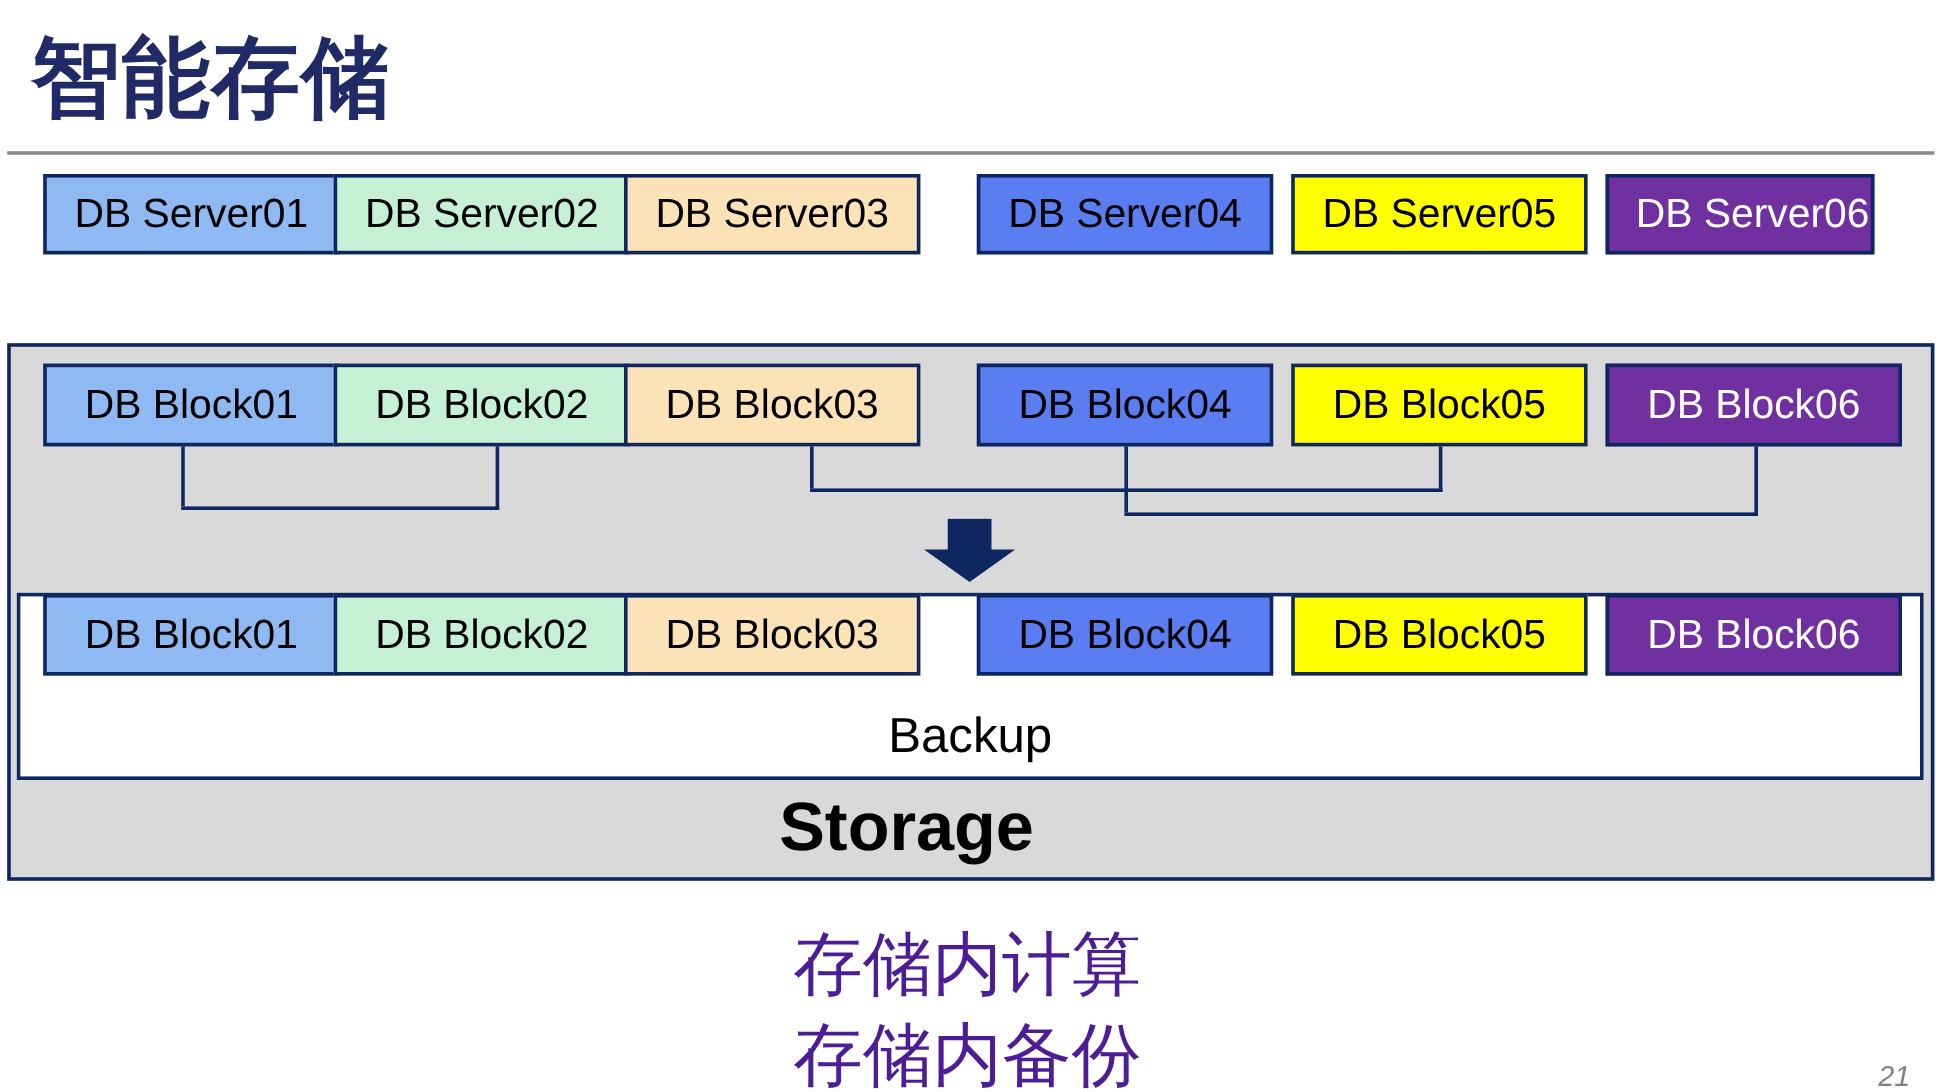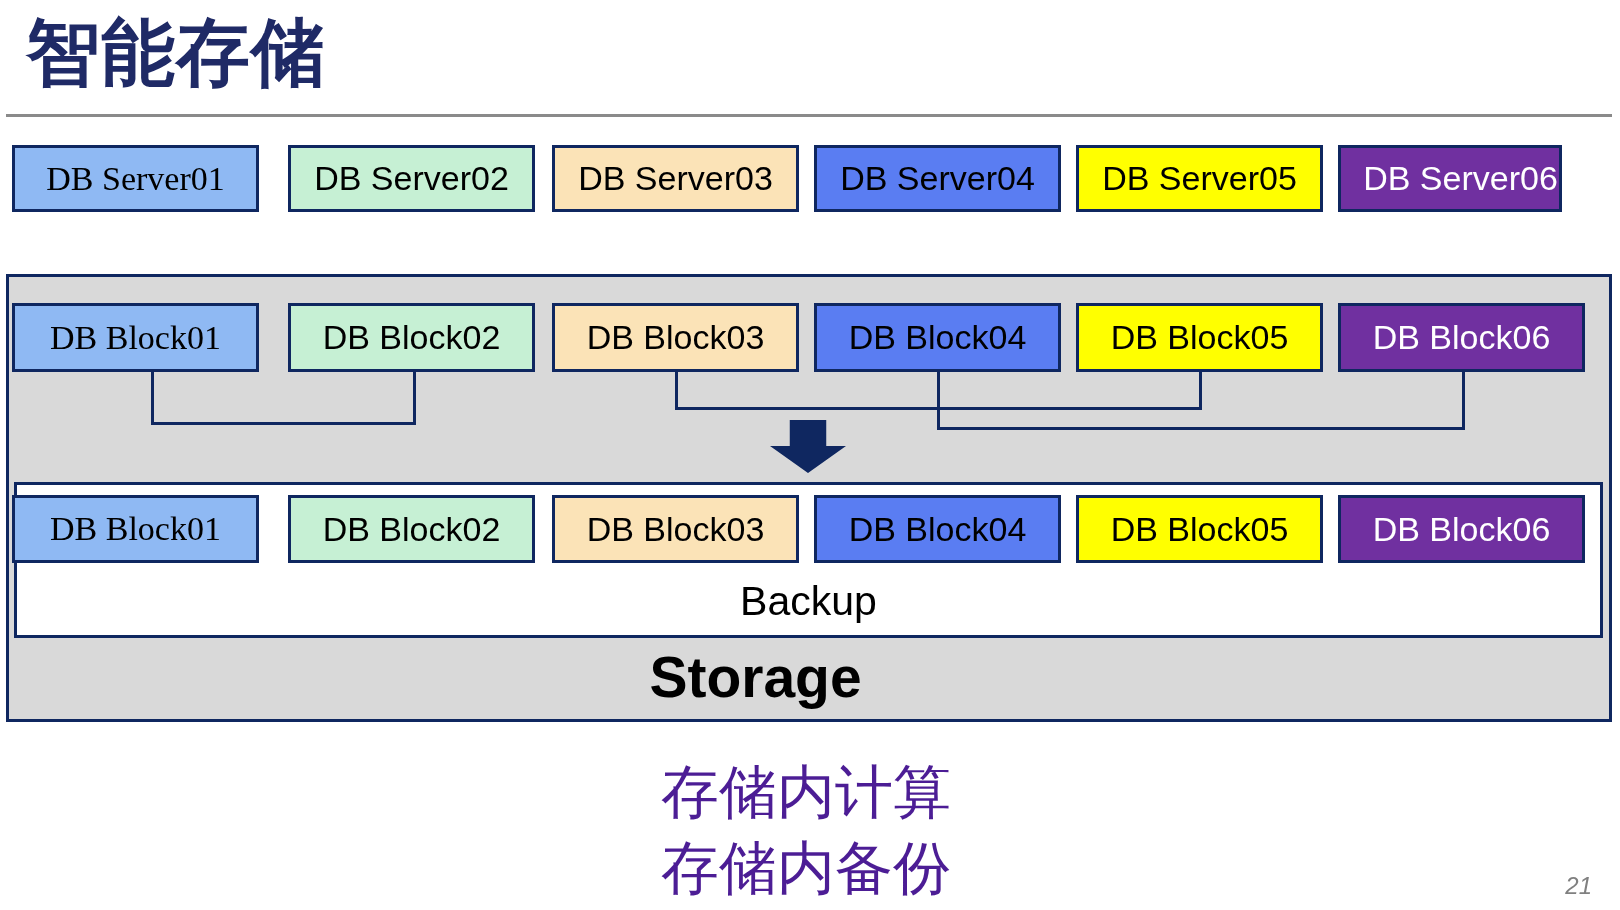--- a/index.html
+++ b/index.html
@@ -1,39 +1,39 @@
 <!DOCTYPE html>
 <html><head>
 <meta charset="utf-8">
 <style>
   html,body{margin:0;padding:0;}
   body{
     width:1620px;height:910px;position:relative;overflow:hidden;
     background:#FFFFFF;
     font-family:"Liberation Sans","DejaVu Sans",sans-serif;
   }
-  .abs{position:absolute;}
+  .abs{position:absolute;margin-top:12px;}
   
   #slide-title{
     left:26px;top:4px;
     font-size:74px;font-weight:700;letter-spacing:1px;
     white-space:nowrap;
   }
   #title-divider{left:6px;top:114px;width:1606px;height:3px;}
   
   .box{
     position:absolute;
     width:247px;height:67px;
     border:3px solid #0F2760;
     box-sizing:border-box;
     display:flex;align-items:center;justify-content:center;
     font-size:34px;color:#000;
     white-space:nowrap;
   }
-  .col1{left:12px;font-family:Liberation Serif, serif;}  .col2{left:288px;} .col3{left:552px;}
+  .col1{left:36px;}  .col2{left:278px;} .col3{left:520px;}
   .col4{left:814px;} .col5{left:1076px;}.col6{left:1338px;}
   .row-servers{top:145px;}
   .row-servers.col6{width:224px;padding-left:21px;}
   .row-blocks1{top:303px;height:69px;}
   .row-blocks2{top:495px;height:68px;}
   
   #storage-container{
     left:6px;top:274px;width:1606px;height:448px;
     border:3px solid #0F2760;box-sizing:border-box;
   }

